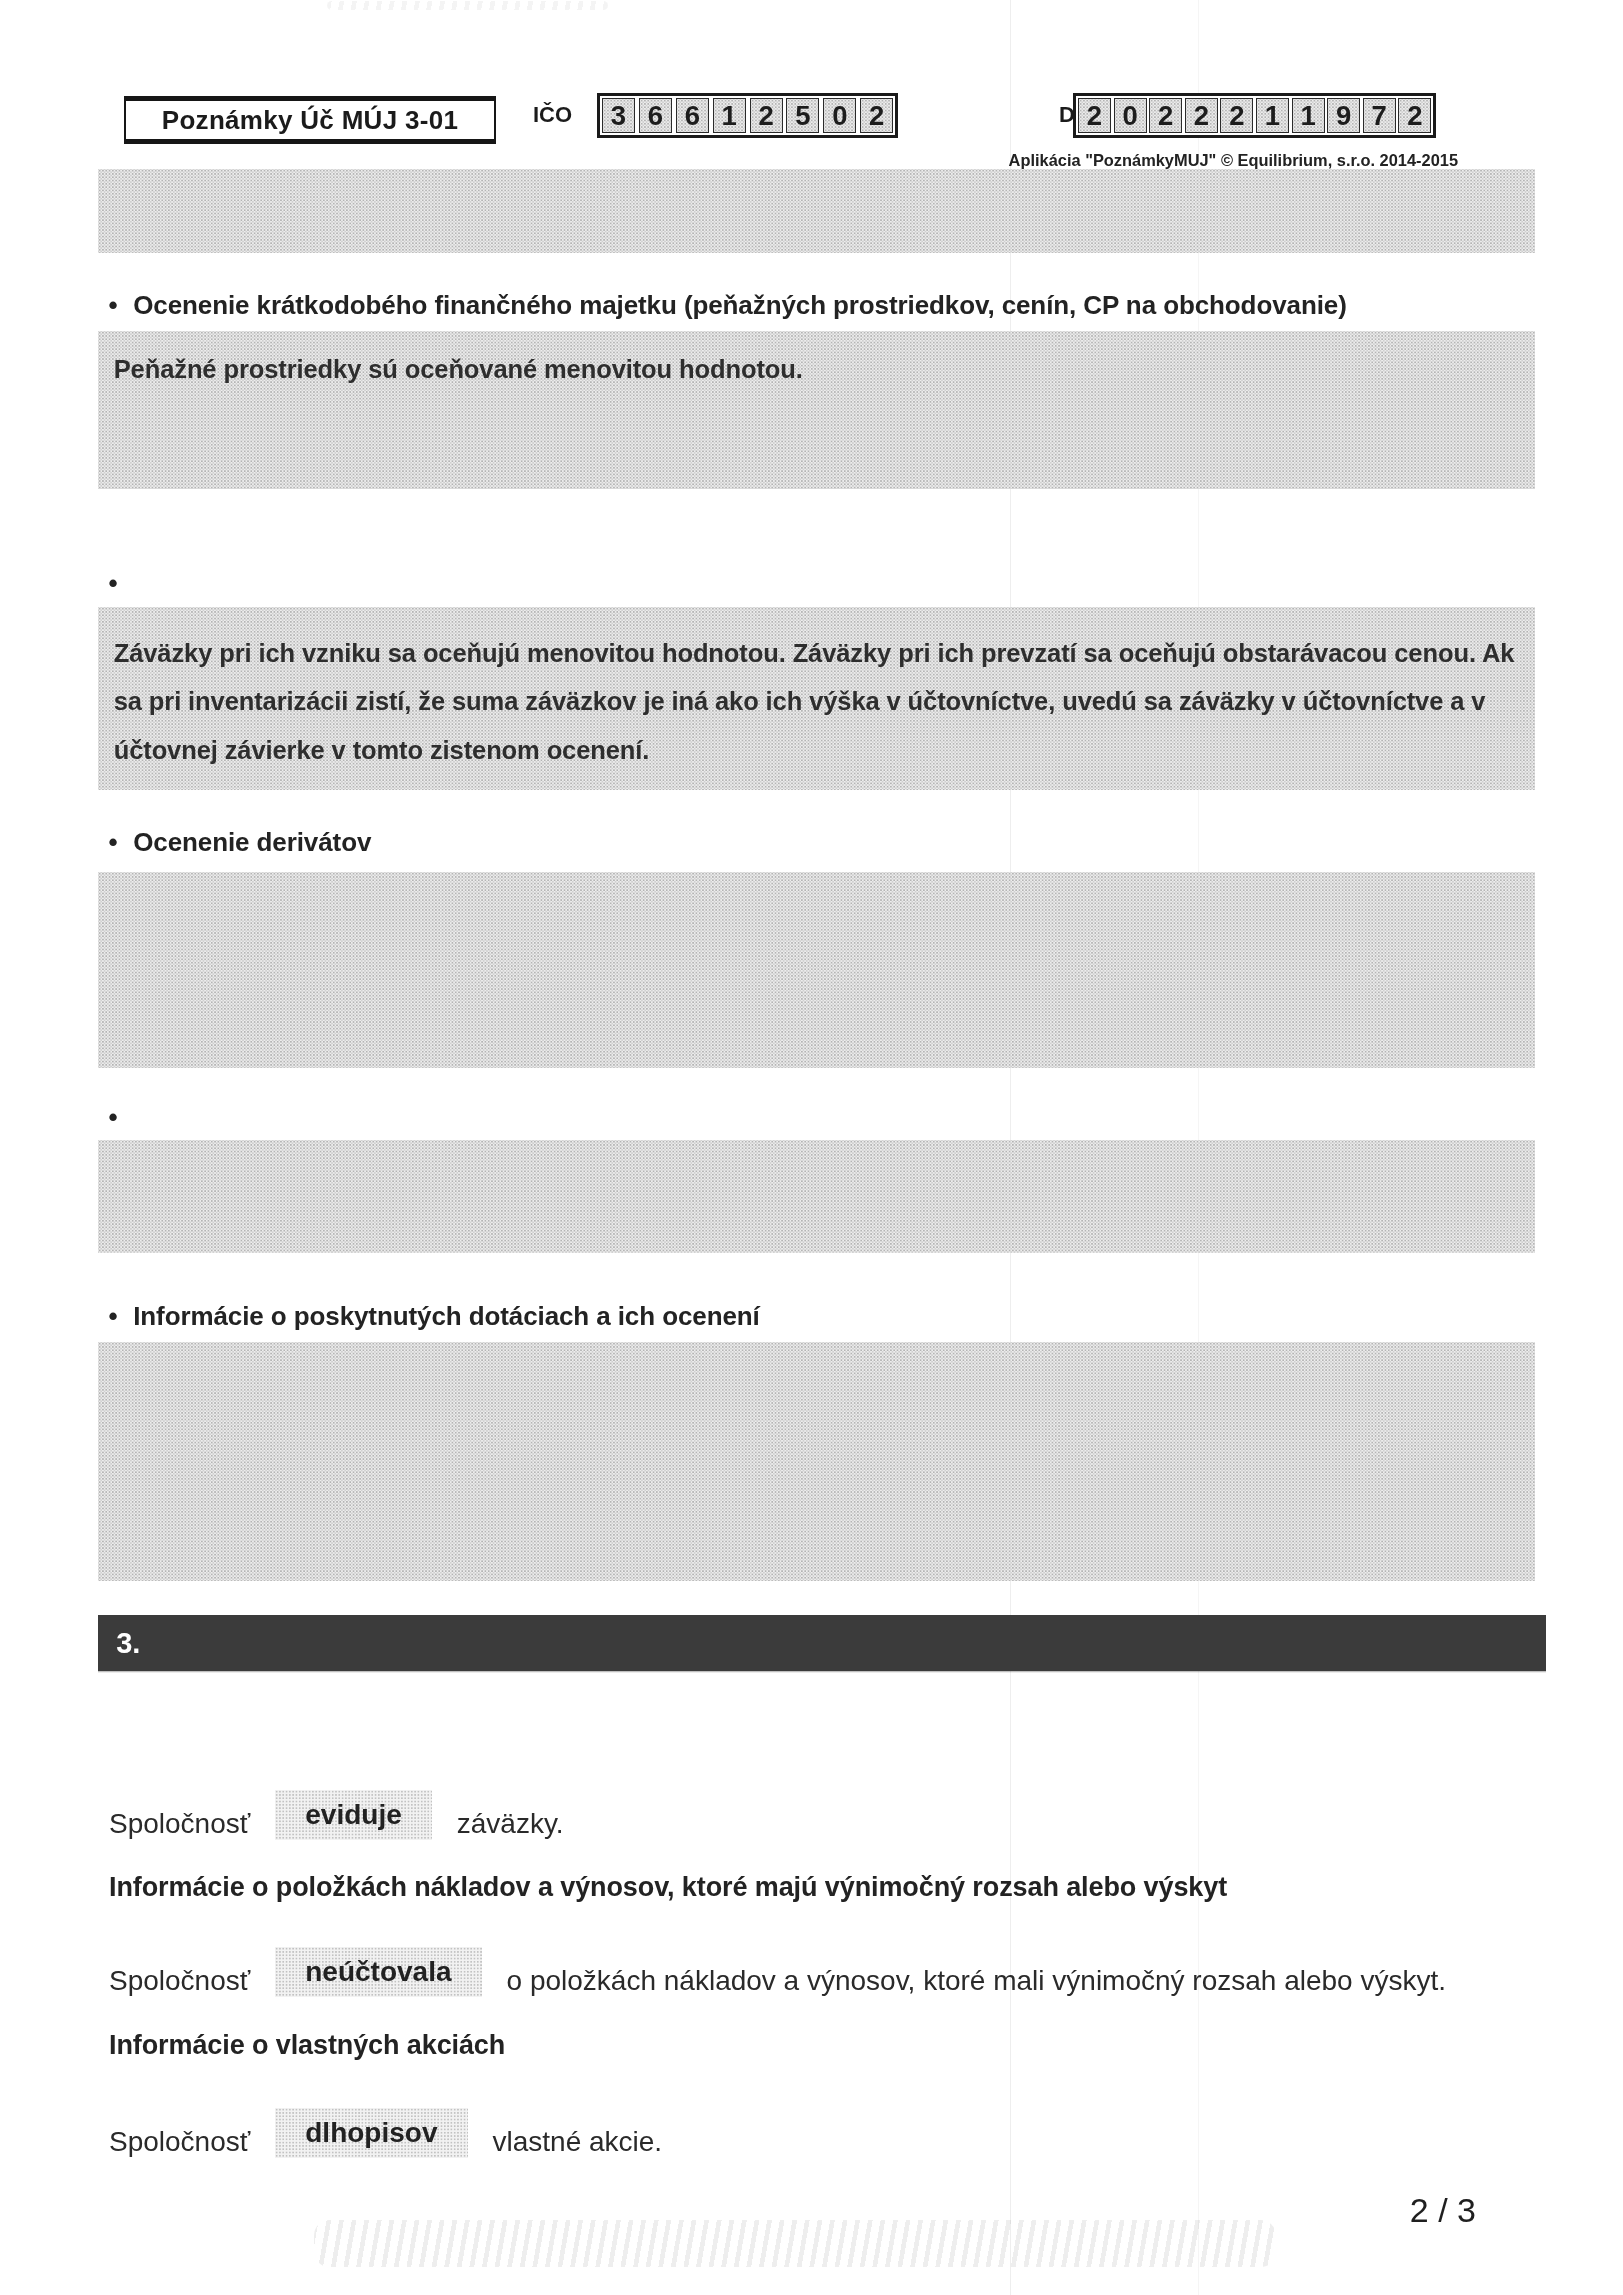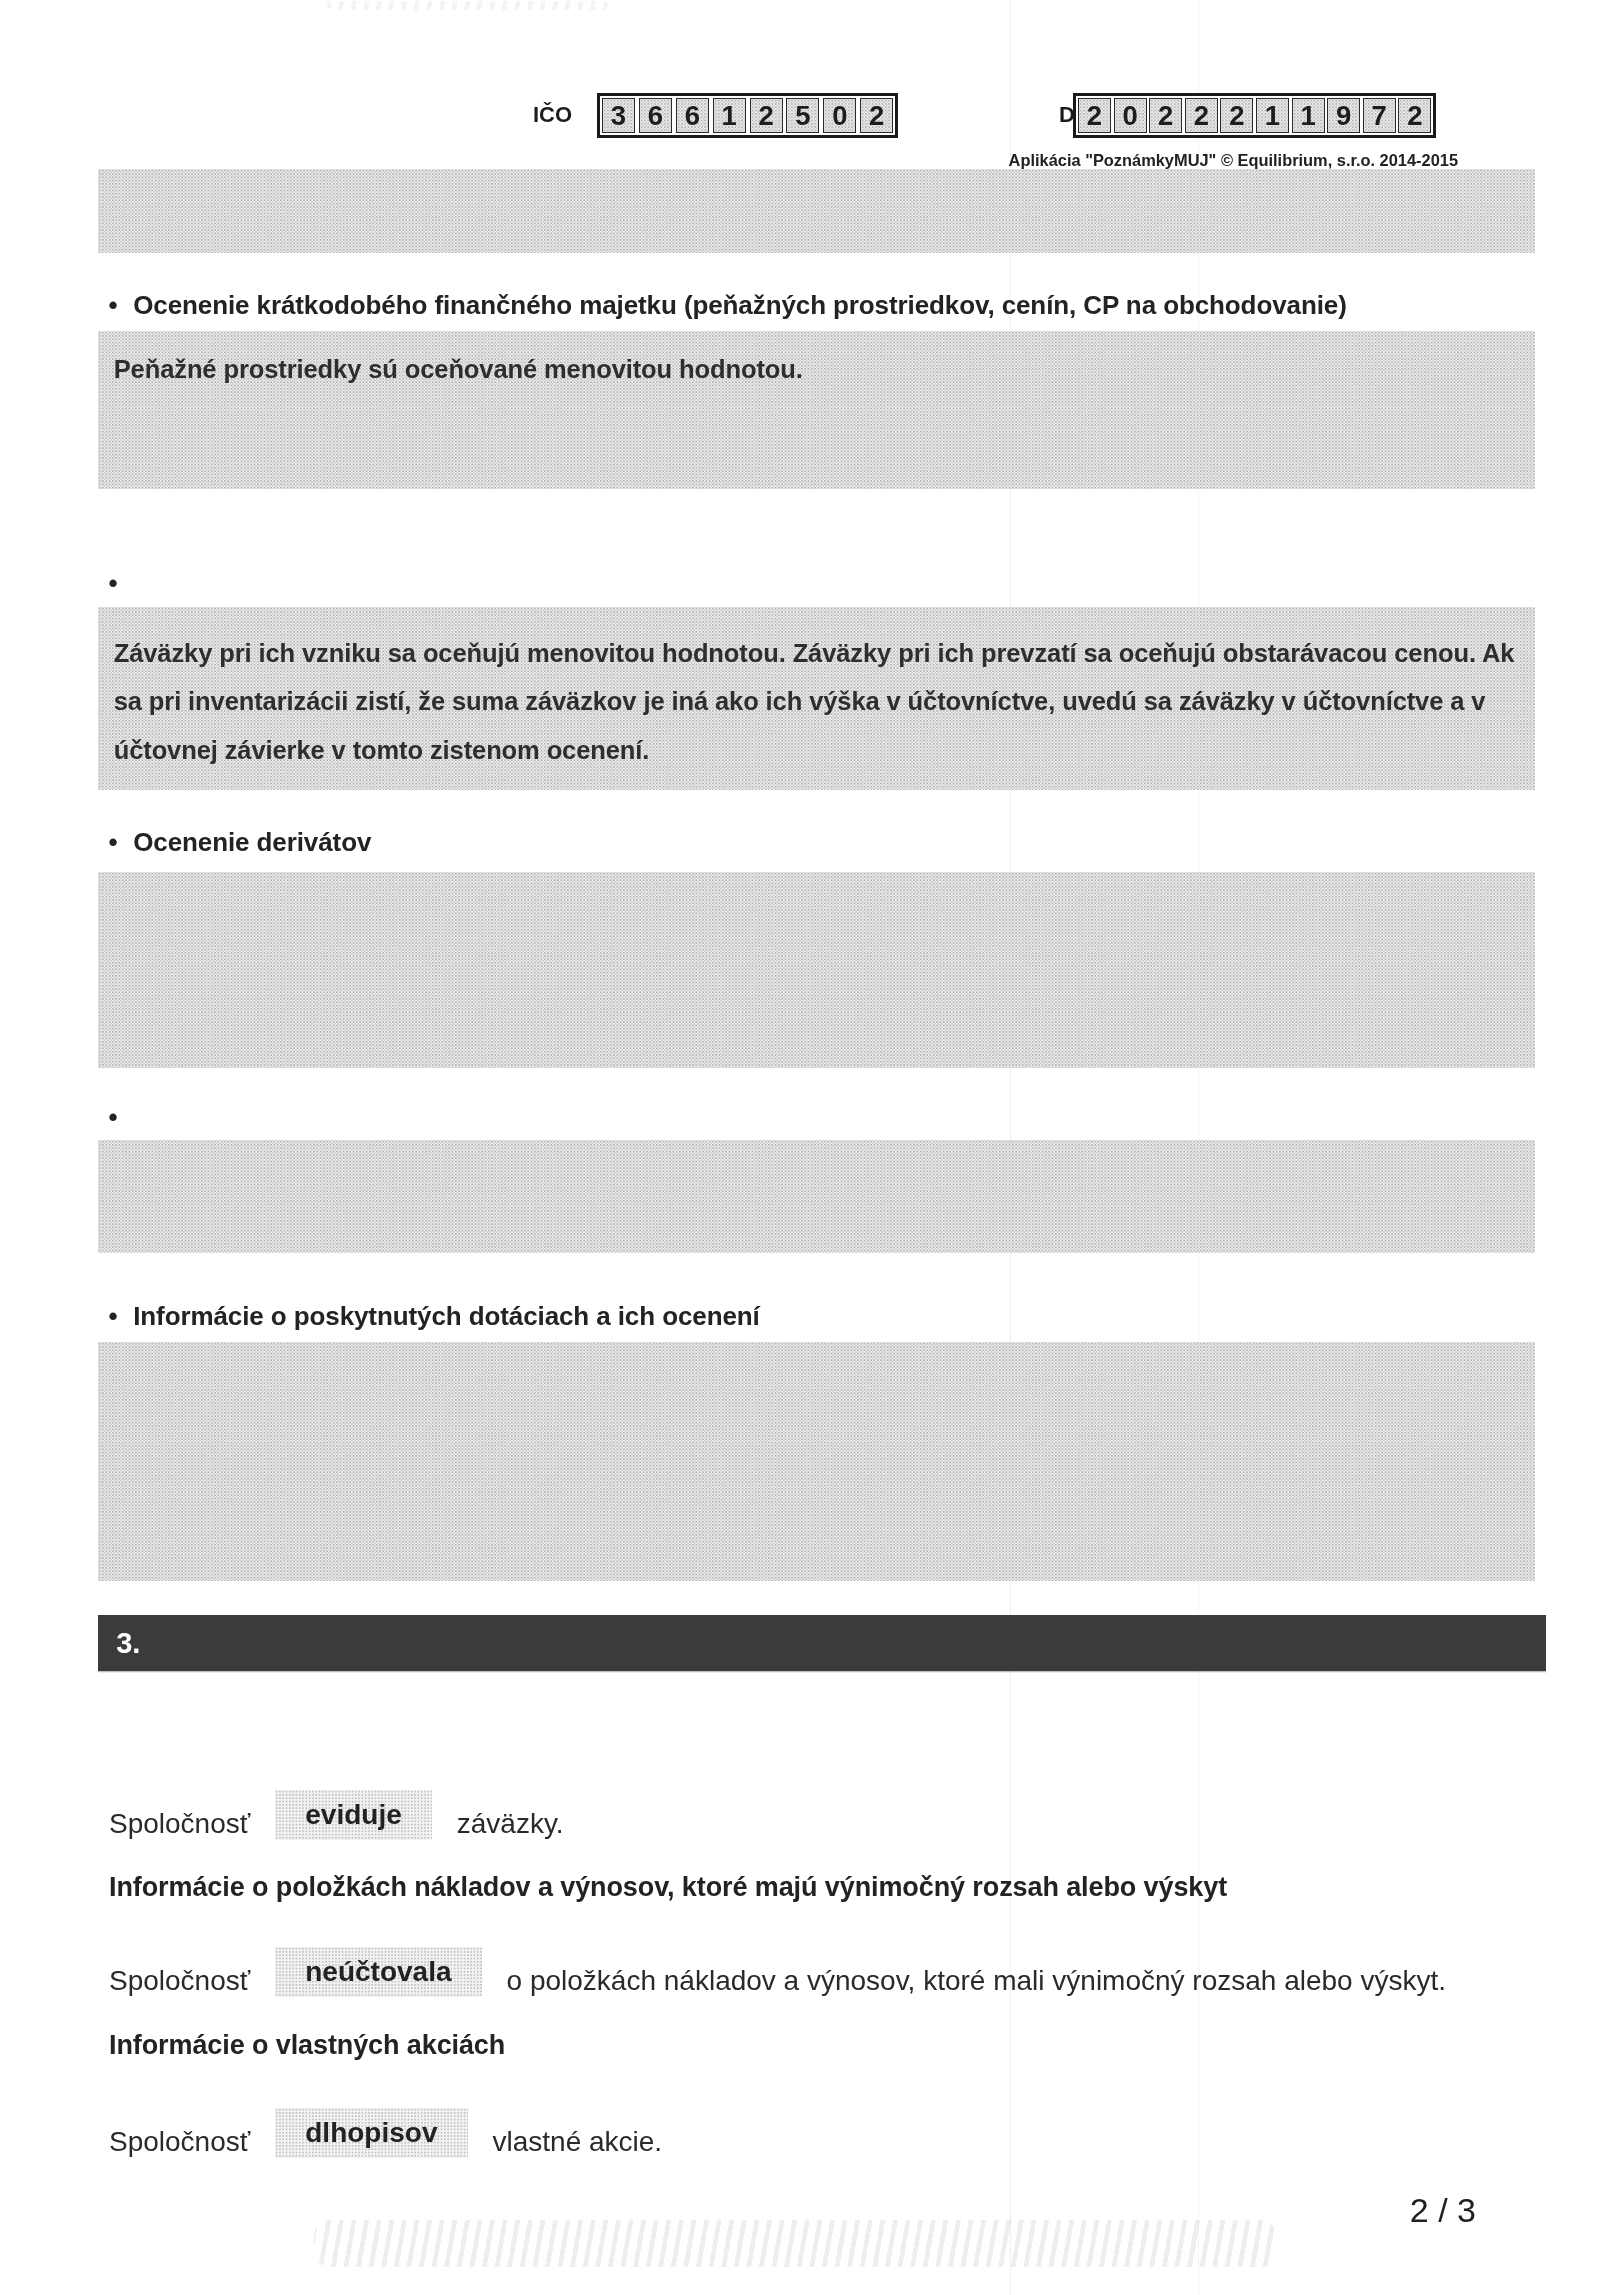--- a/index.html
+++ b/index.html
@@ -119,20 +119,23 @@
 </head>
 <body>
 
 <div class="page">
 
   <div class="scan-vline vline-a"></div>
   <div class="scan-vline vline-b"></div>
   <div class="smudge smudge-top"></div>
   <div class="smudge smudge-bottom"></div>
 
+  <div class="form-box">
+    <span>Poznámky Úč MÚJ 3-01</span>
+  </div>
 
   <div class="id-label ico-label">IČO</div>
   <div class="digit-strip ico-strip">
     <div class="digit-cell halftone">3</div>
     <div class="digit-cell halftone">6</div>
     <div class="digit-cell halftone">6</div>
     <div class="digit-cell halftone">1</div>
     <div class="digit-cell halftone">2</div>
     <div class="digit-cell halftone">5</div>
     <div class="digit-cell halftone">0</div>

